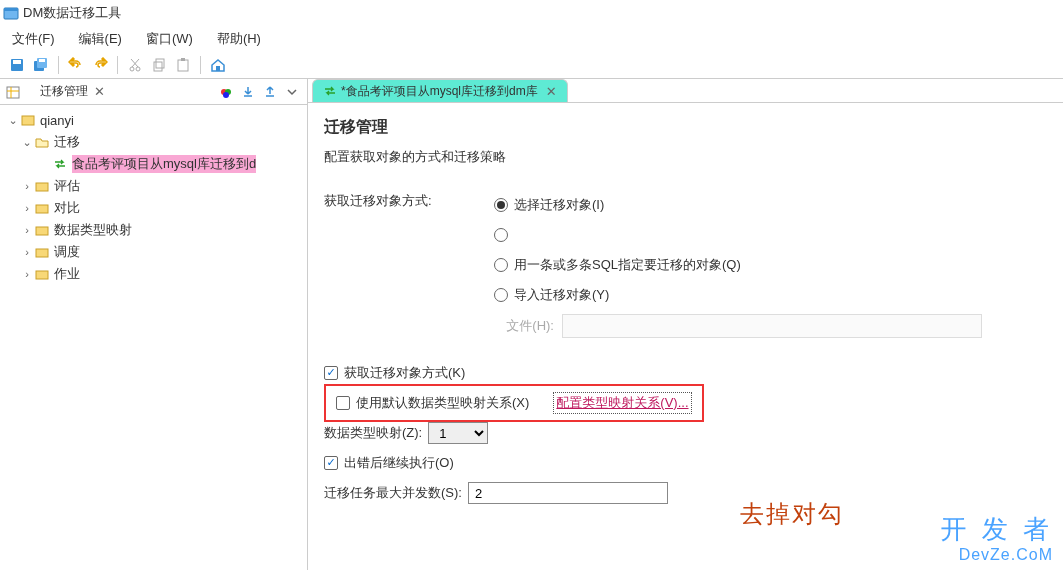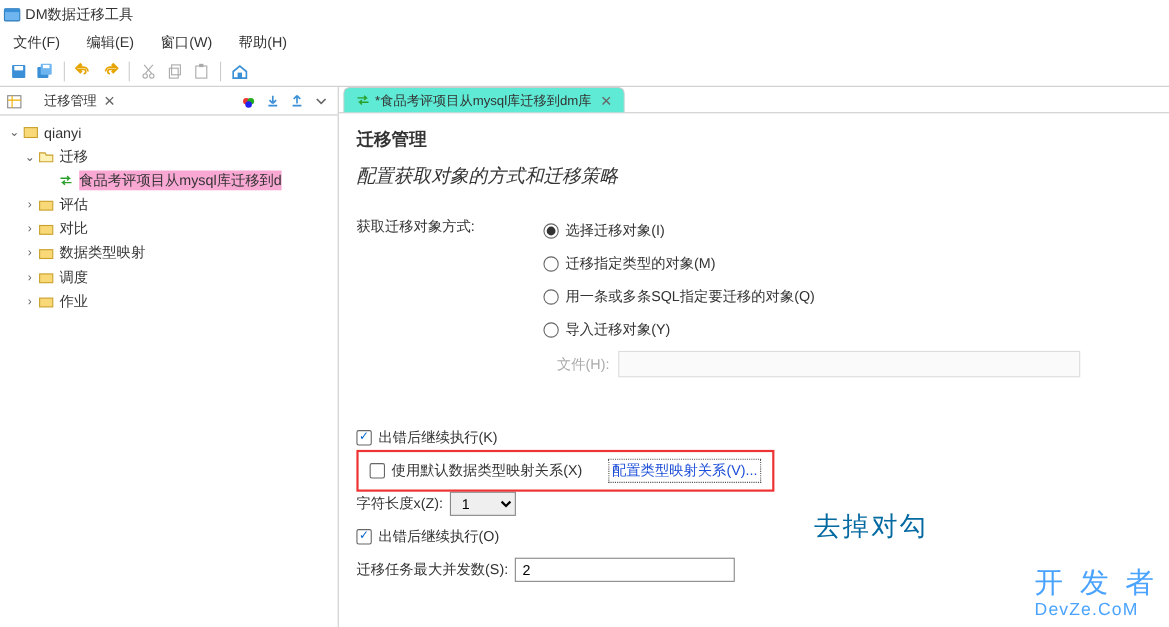--- a/index.html
+++ b/index.html
@@ -34,41 +34,41 @@
     .indent1 { padding-left: 18px; }
     .indent2 { padding-left: 36px; }
 
     .editorarea { flex: 1; display: flex; flex-direction: column; }
     .editor-tabs { display: flex; height: 24px; border-bottom: 1px solid #ccc; padding-left: 4px; }
     .editor-tab { display: flex; align-items: center; gap: 4px; padding: 0 10px; border: 1px solid #ccc; border-bottom: none; border-top-left-radius: 6px; border-top-right-radius: 6px; background: #5eead4; font-size: 12px; }
     .editor-tab .close { font-size: 13px; color: #666; cursor: pointer; margin-left: 4px; }
 
     .editor-body { flex: 1; padding: 8px 16px; overflow: auto; }
     .section-title { font-size: 16px; font-weight: bold; margin: 6px 0 10px; }
-    .section-sub { font-size: 17px; margin-bottom: 24px; color: #333; font-style: italic; }
+    .section-sub { font-size: 13px; margin-bottom: 24px; color: #333; }
 
     .form-row { display: flex; align-items: flex-start; margin-bottom: 16px; gap: 20px; }
     .form-label { width: 150px; font-size: 13px; padding-top: 2px; }
     .form-controls { flex: 1; }
     .radio-row, .check-row { display: flex; align-items: center; gap: 6px; height: 30px; font-size: 13px; }
     .radio-dot, .check-box { width: 14px; height: 14px; border: 1px solid #666; border-radius: 50%; display: inline-flex; align-items: center; justify-content: center; }
     .radio-dot.checked::after { content: ""; width: 8px; height: 8px; background: #333; border-radius: 50%; }
     .check-box { border-radius: 2px; }
     .check-box.checked { color: #0066cc; }
     .check-box.checked::after { content: "✓"; font-size: 11px; line-height: 1; position: relative; top: -1px; }
 
-    .file-row { display: flex; align-items: center; gap: 8px; margin-top: 4px; margin-bottom: 24px; }
+    .file-row { display: flex; align-items: center; gap: 8px; margin-top: 4px; margin-bottom: 4px; }
     .file-row label { color: #aaa; width: 60px; text-align: right; }
     .file-row input { flex: 0 0 420px; height: 24px; border: 1px solid #ddd; background: #fafafa; padding: 0 6px; }
 
     .hl-box { border: 2px solid #e33; padding: 6px 10px; display: inline-flex; align-items: center; gap: 24px; text-align: center; }
-    .link-btn { color: #1d4ed8; padding: 1px 2px; border: 1px dotted #555; font-size: 13px; cursor: pointer; }
-
-    .annot { position: absolute; color: #0369a1; font-size: 24px; font-weight: 400; font-family: "SimSun","NSimSun",serif; letter-spacing: 2px; }
-    .watermark { position: absolute; right: 10px; bottom: 6px; color: #4aa3ff; font-size: 26px; font-weight: 400; line-height: 1.2; text-align: left; letter-spacing: 4px; font-family: "Arial","Microsoft YaHei",sans-serif; }
+    .link-btn { color: #be185d; padding: 1px 2px; border: 1px dotted #555; font-size: 13px; cursor: pointer; text-decoration: underline; }
+
+    .annot { position: absolute; color: #c2410c; font-size: 24px; font-weight: 400; font-family: "SimSun","NSimSun",serif; letter-spacing: 2px; margin-top: 36px; }
+    .watermark { position: absolute; right: 10px; bottom: 6px; color: #4aa3ff; font-size: 26px; font-weight: 400; line-height: 1.2; text-align: right; letter-spacing: 4px; font-family: "Arial","Microsoft YaHei",sans-serif; }
     .watermark .line2 { letter-spacing: 1px; font-size: 16px; }
 
     .num-input, .combo { height: 22px; border: 1px solid #888; padding: 0 6px; font-size: 13px; }
     .combo { width: 60px; }
     .num-input { width: 200px; }
   </style>
 </head>
 <body>
 
 <div class="titlebar">
@@ -273,54 +273,53 @@
 
       <div class="form-row">
         <div class="form-label">获取迁移对象方式:</div>
         <div class="form-controls">
           <div class="radio-row">
             <span class="radio-dot checked"></span>
             <span>选择迁移对象(I)</span>
           </div>
           <div class="radio-row">
             <span class="radio-dot"></span>
-            <span>迁移指定类型的对象(M)</span>
           </div>
           <div class="radio-row">
             <span class="radio-dot"></span>
             <span>用一条或多条SQL指定要迁移的对象(Q)</span>
           </div>
           <div class="radio-row">
             <span class="radio-dot"></span>
             <span>导入迁移对象(Y)</span>
           </div>
           <div class="file-row">
             <label>文件(H):</label>
             <input type="text" disabled="" style="">
           </div>
         </div>
       </div>
 
       <div class="form-row">
         <div class="form-controls">
           <div class="check-row">
             <span class="check-box checked"></span>
-            <span>出错后继续执行(K)</span>
+            <span>获取迁移对象方式(K)</span>
           </div>
           <div class="check-row" style="position:relative;">
             <span class="hl-box">
               <span style="display:inline-flex;align-items:center;gap:6px;">
                 <span class="check-box"></span>
                 <span>使用默认数据类型映射关系(X)</span>
               </span>
               <span class="link-btn">配置类型映射关系(V)...</span>
             </span>
           </div>
           <div class="check-row">
-            <span>字符长度x(Z):</span>
+            <span>数据类型映射(Z):</span>
             <select class="combo">
               <option>1</option>
             </select>
           </div>
           <div class="check-row">
             <span class="check-box checked"></span>
             <span>出错后继续执行(O)</span>
           </div>
           <div class="check-row">
             <span>迁移任务最大并发数(S):</span>

